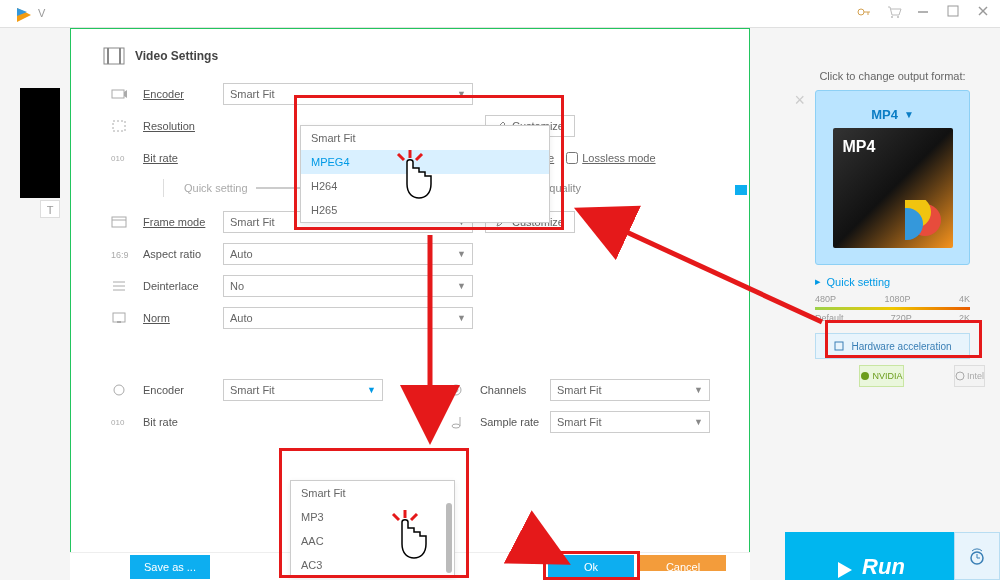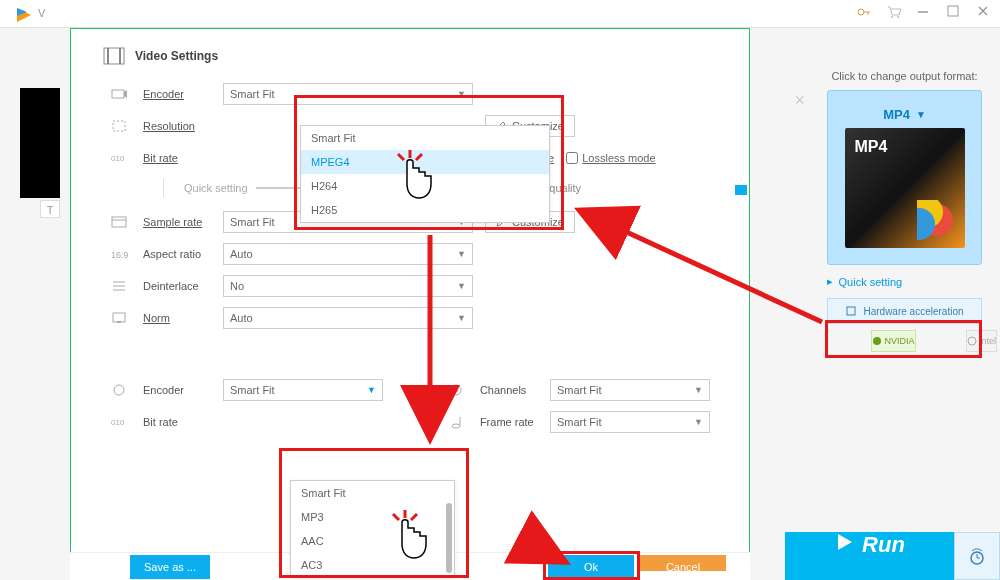--- a/index.html
+++ b/index.html
@@ -34,21 +34,21 @@
   .dropdown-open { position: absolute; background: #fff; border: 1px solid #ccc; width: 250px; z-index: 10; box-shadow: 0 2px 6px rgba(0,0,0,.08); }
   .dropdown-open .opt { padding: 6px 10px; font-size: 11px; color: #666; cursor: pointer; }
   .dropdown-open .opt.sel { background: #d9f0ff; color: #0099e5; }
   .dropdown-scroll { position:absolute; right:2px; top:22px; bottom:4px; width:6px; background:#bbb; border-radius:3px;}
   
   .redbox { border: 3px solid #e5191a; position: absolute; z-index: 20; pointer-events: none; }
   .red-arrow { position: absolute; z-index: 25; pointer-events:none; }
   
   .cursor-icon { position: absolute; z-index: 30; pointer-events:none; }
   
-  .side-panel { position: absolute; right: 18px; top: 70px; width: 155px; }
+  .side-panel { position: absolute; right: 30px; top: 70px; width: 155px; }
   .close-x { position:absolute; right:195px; top:90px; color:#ccc; font-size:18px; cursor:pointer;}
   .side-title { font-size: 11px; color: #666; text-align: center; margin-bottom: 8px; }
   .format-card { background: #bae4ff; border: 1px solid #8dd0f5; border-radius: 3px; padding: 14px; height: 175px; }
   .format-head { display:flex; justify-content:center; align-items:center; gap:6px; color:#0b7dc5; font-size:13px; font-weight:bold; margin:2px 0 6px;}
   .format-head .caret{color:#0b7dc5;font-size:10px;}
   .format-thumb { width: 120px; height: 120px; margin: 0 auto; background: linear-gradient(135deg,#333 0%,#111 50%,#f7941e 100%); position:relative; border-radius:2px;}
   .format-thumb .mp4txt{position:absolute;top:10px;left:10px;color:#fff;font-weight:bold;font-size:16px;}
   .param-btn { margin-top: 12px; background: #e8f4fc; border: 1px solid #b8ddf2; height: 30px; display: flex; align-items: center; gap: 8px; padding: 0 8px; font-size: 11px; color: #3a7fb5; cursor:pointer; }
   .quick-side { margin-top: 10px; font-size:11px; color:#0099e5; display:flex; align-items:center; gap:6px;}
   .q-scale { margin-top:6px; font-size:9px; color:#999;}
@@ -59,21 +59,21 @@
   .gpu-badge{flex:1;height:22px;border:1px solid #ddd;display:flex;align-items:center;justify-content:center;font-size:9px;margin-left:44px;}
   .nvidia{background:#eaf7dc;color:#6b9d1b;border-color:#c9e6a3;}
   .intel{background:#f3f3f3;color:#aaa;}
   
   .footer-bar { position: absolute; left: 70px; bottom: 0; width: 680px; height: 28px; background:#fff; border-top:1px solid #eee;}
   .btn-save { position:absolute; left:60px; top:2px; width:80px; height:24px; background:#0daef0; color:#fff; text-align:center; line-height:24px; font-size:11px; cursor:pointer;}
   .btn-ok { position:absolute; left:478px; top:2px; width:86px; height:24px; background:#0daef0; color:#fff; text-align:center; line-height:24px; font-size:11px; cursor:pointer;}
   .btn-cancel { position:absolute; left:570px; top:2px; width:86px; height:16px; background:#f39c3b; color:#fff; text-align:center; line-height:24px; font-size:11px; cursor:pointer;}
   
   .run-bar { position:absolute; right:0; bottom:0; height:48px; width:215px; display:flex;}
-  .run-btn { flex:1; background:#00b6ef; color:#fff; display:flex; align-items:flex-start; justify-content:center; gap:8px; font-size:22px; font-weight:bold; font-style:italic; cursor:pointer;}
+  .run-btn { flex:1; background:#00b6ef; color:#fff; display:flex; align-items:flex-end; justify-content:center; gap:8px; font-size:22px; font-weight:bold; font-style:italic; cursor:pointer;}
   .sched-btn { width:46px; background:#e8f4fc; border:1px solid #b8ddf2; display:flex;align-items:center;justify-content:center;color:#3a7fb5;cursor:pointer;}
   
   .blue-strip { position:absolute; left:735px; top:185px; width:12px; height:10px; background:#0daef0; }
   
   .left-thumb { position:absolute; left:20px; top:88px; width:40px; height:110px; background:#000;}
   .left-t { position:absolute; left:40px; top:200px; border:1px solid #ddd; width:20px; height:18px; background:#fff; text-align:center; font-size:11px; line-height:18px; color:#999;}
   
   svg{display:block;}
 </style>
 </head>
@@ -194,21 +194,21 @@
     <span class="slider-label">High quality</span>
   </div>
 
   <div class="form-row">
     <span class="row-icon">
         <svg width="16" height="14">
           <rect x="1" y="2" width="14" height="10" fill="none" stroke="#aaa"></rect>
           <line x1="1" y1="5" x2="15" y2="5" stroke="#aaa"></line>
         </svg>
       </span>
-    <span class="row-label">Sample rate</span>
+    <span class="row-label">Frame mode</span>
     <div class="select">
       <span>Smart Fit</span>
         <span class="caret">▼</span>
     </div>
     <div class="btn-cust">
       <span>
           <svg width="10" height="10">
             <path d="M1 9l1-3 5-5 2 2-5 5z" fill="none" stroke="#888"></path>
           </svg>
         </span>
@@ -294,21 +294,21 @@
             <span class="caret">▼</span>
         </div>
       </div>
       <div class="form-row">
         <span class="row-icon">
             <svg width="16" height="14">
               <ellipse cx="8" cy="11" rx="4" ry="2" fill="none" stroke="#aaa"></ellipse>
               <line x1="12" y1="11" x2="12" y2="2" stroke="#aaa"></line>
             </svg>
           </span>
-        <span class="row-label nou" style="width:70px">Frame rate</span>
+        <span class="row-label nou" style="width:70px">Sample rate</span>
         <div class="select" style="width:160px;">
           <span>Smart Fit</span>
             <span class="caret">▼</span>
         </div>
       </div>
     </div>
   </div>
 </div>
 
 <div class="footer-bar">
@@ -385,20 +385,33 @@
           <circle cx="20" cy="20" r="16" fill="#e74c3c"></circle>
           <circle cx="20" cy="20" r="16" fill="#f1c40f" transform="translate(-10,-8)"></circle>
           <circle cx="20" cy="20" r="16" fill="#3498db" transform="translate(-18,4)"></circle>
         </svg>
     </div>
   </div>
   <div class="quick-side">
     <span>▸</span>
     <span>Quick setting</span>
   </div>
+  <div class="q-scale">
+    <div class="row">
+        <span>480P</span>
+        <span>1080P</span>
+        <span>4K</span>
+      </div>
+    <div class="bar"></div>
+    <div class="row">
+        <span>Default</span>
+        <span>720P</span>
+        <span>2K</span>
+      </div>
+  </div>
   <div class="hw-btn">
     <span>
         <svg width="12" height="12">
           <rect x="2" y="2" width="8" height="8" fill="none" stroke="#3a7fb5"></rect>
         </svg>
       </span>
     <span>Hardware acceleration</span>
   </div>
   <div class="gpu-row">
     <div class="gpu-badge nvidia"><svg width="10" height="10">

